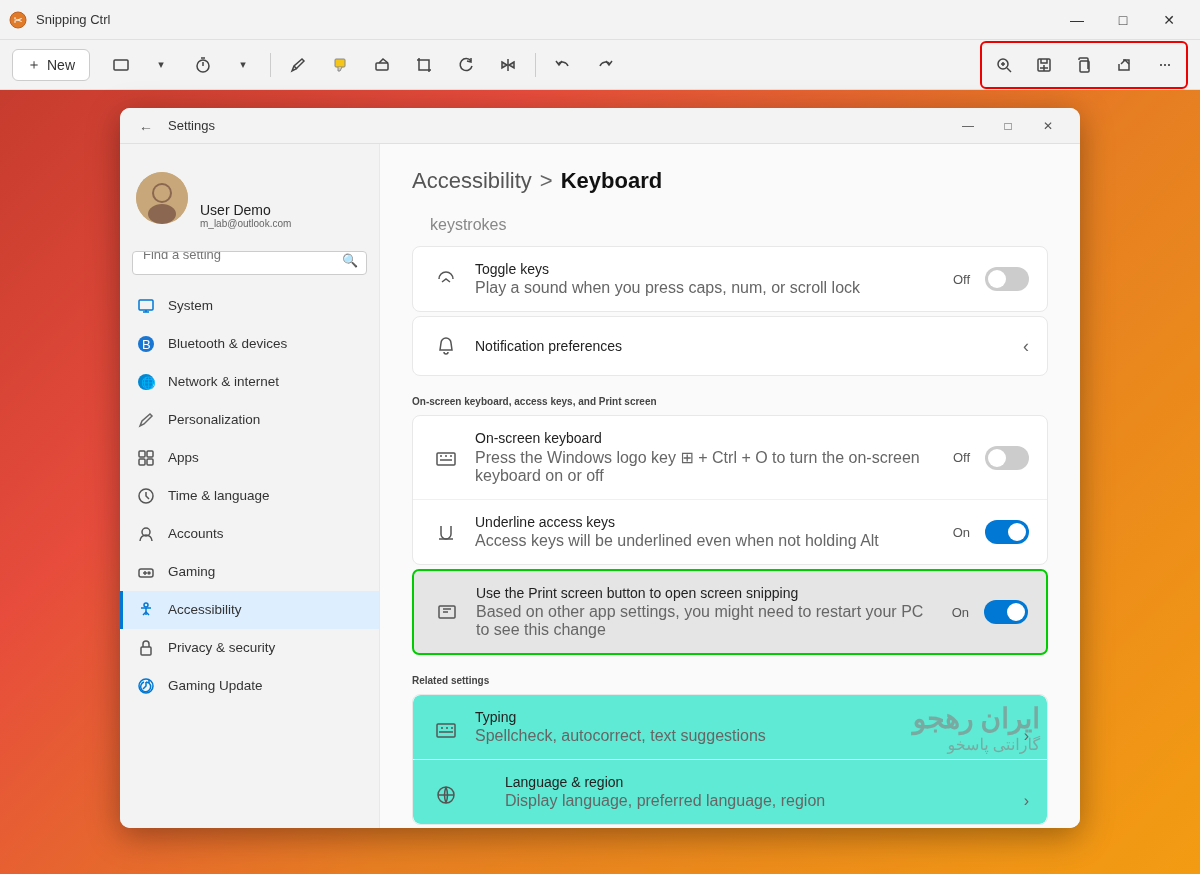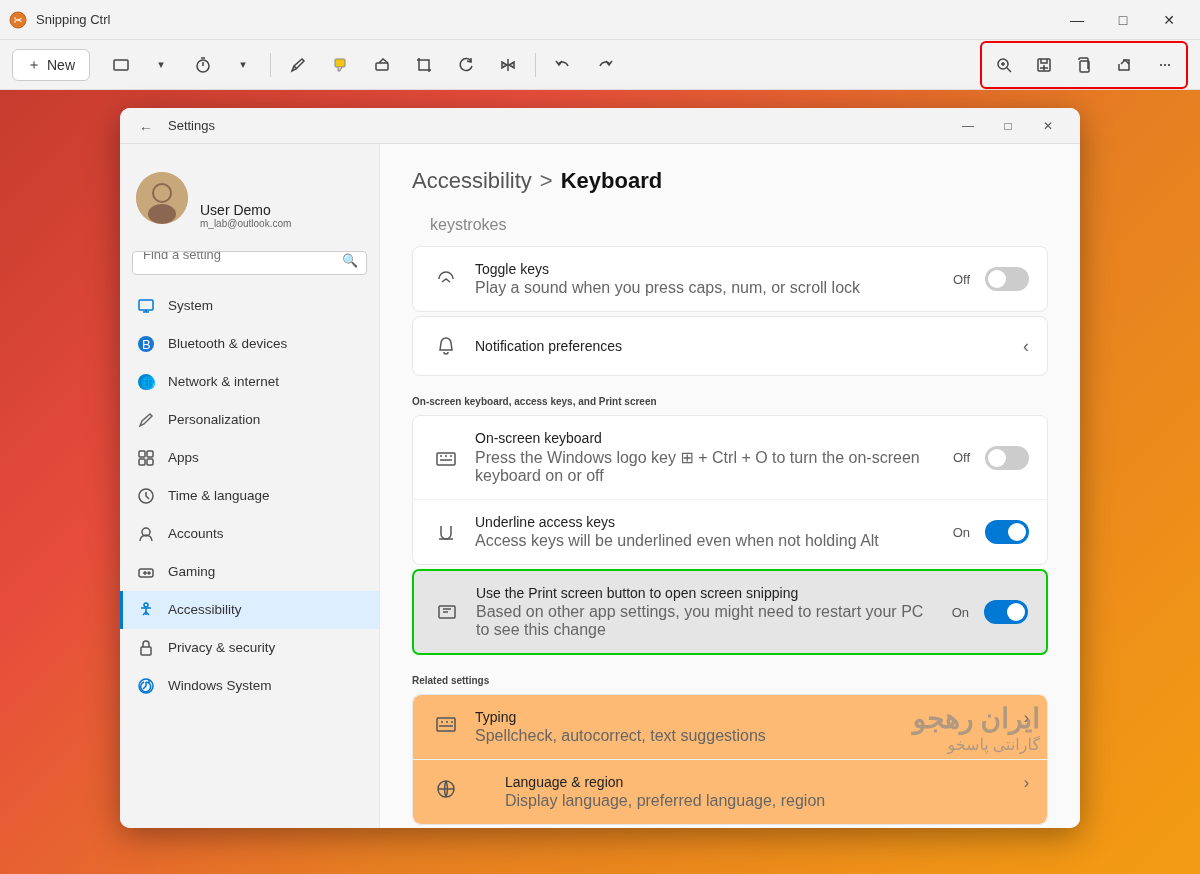--- a/index.html
+++ b/index.html
@@ -335,24 +335,24 @@
     .section-label {
       font-size: 10px;
       font-weight: 600;
       color: #444;
       padding: 16px 0 8px;
     }
 
     
     .related-row {
       display: flex;
-      align-items: flex-start;
+      align-items: flex-end;
       padding: 14px 18px;
       gap: 14px;
-      background: #fdba74;
+      background: #5eead4;
       border-bottom: 1px solid #f0f0f0;
       cursor: pointer;
     }
     .related-row:first-child { border-radius: 8px 8px 0 0; }
     .related-row:last-child { border-radius: 0 0 8px 8px; border-bottom: none; }
     .arrow-icon { font-size: 16px; color: #666; margin-left: auto; }
 
     
     .watermark {
       position: absolute;
@@ -638,21 +638,21 @@
           </div>
           <div class="nav-item">
             <span class="nav-icon">
               <svg width="18" height="18" viewBox="0 0 18 18" fill="none" stroke="#0078d4" stroke-width="1.5">
                   <circle cx="9" cy="9" r="7"></circle>
                   <path d="M9 5 V9 L6 12"></path>
                   <path d="M12 6 A5 5 0 1 1 7 5"></path>
                   <path d="M12 3 L12 6 L9 5"></path>
                 </svg>
             </span>
-            <span>Windows System</span>
+            <span>Gaming Update</span>
           </div>
         </div>
 
         <div class="settings-content">
           <div class="content-header">
             <div class="breadcrumb">
               <span class="breadcrumb-link">Accessibility</span>
               <span class="breadcrumb-sep">&gt;</span>
               <span class="breadcrumb-current">Keyboard</span>
             </div>

